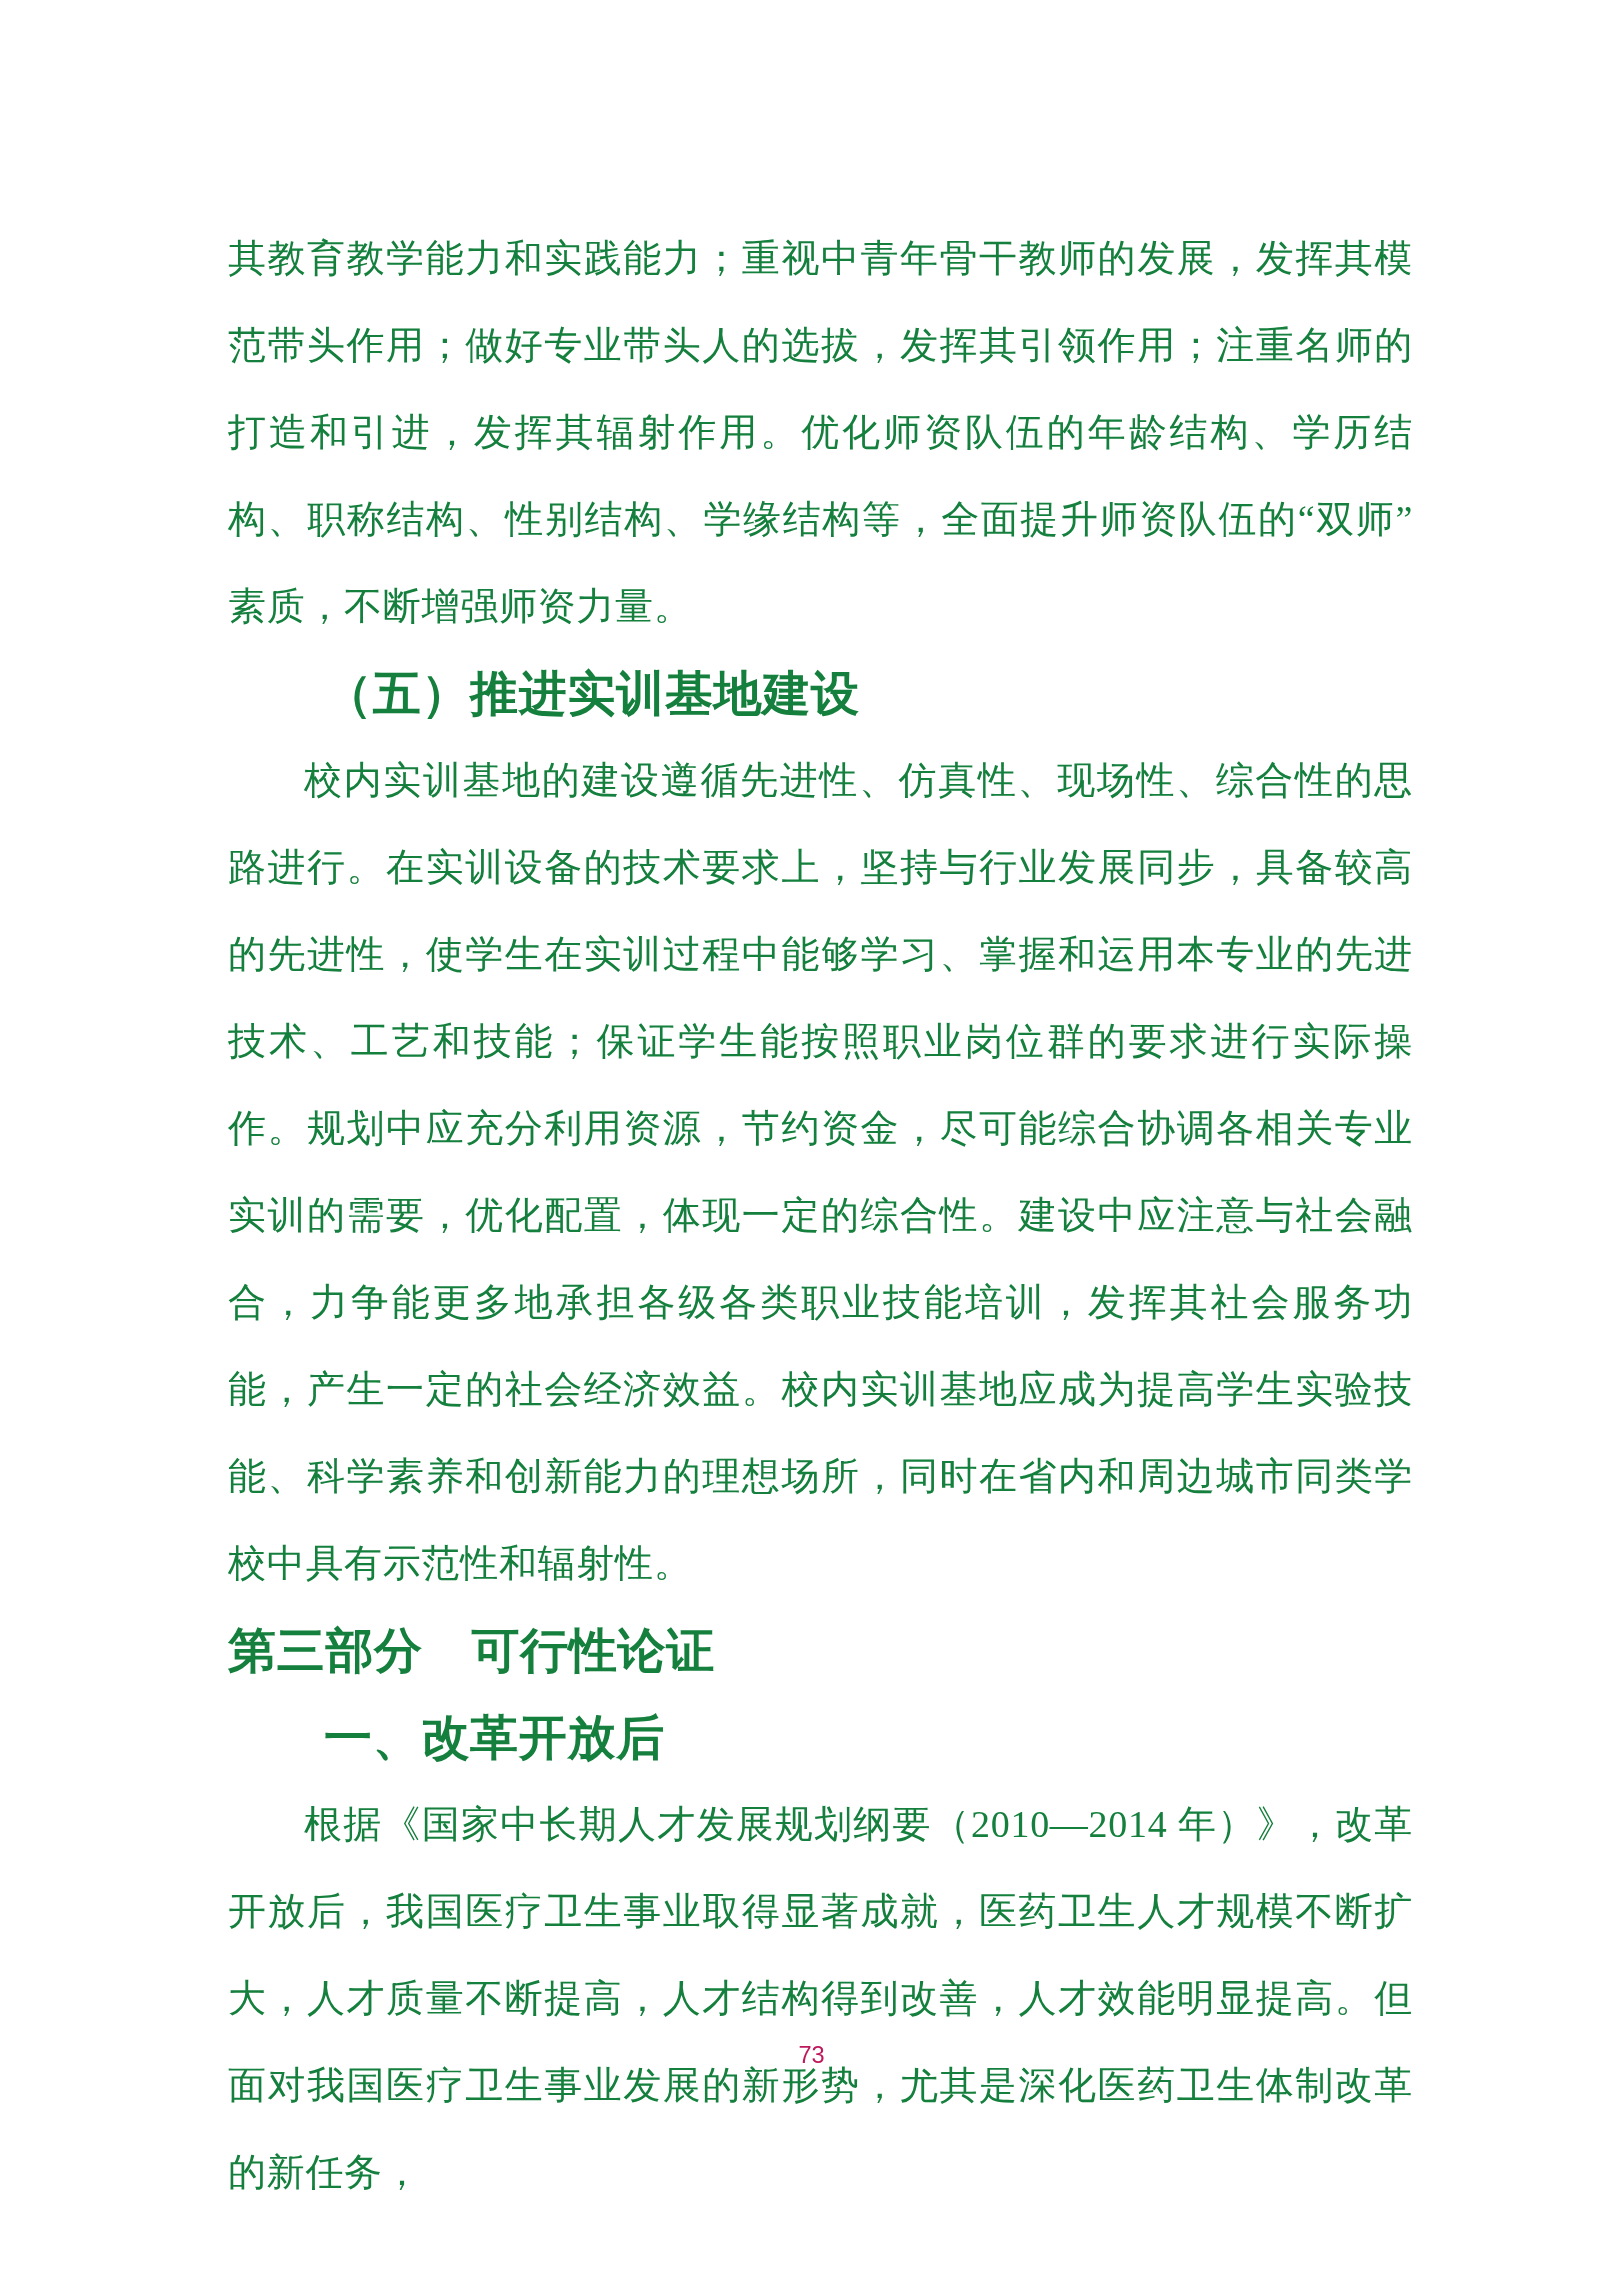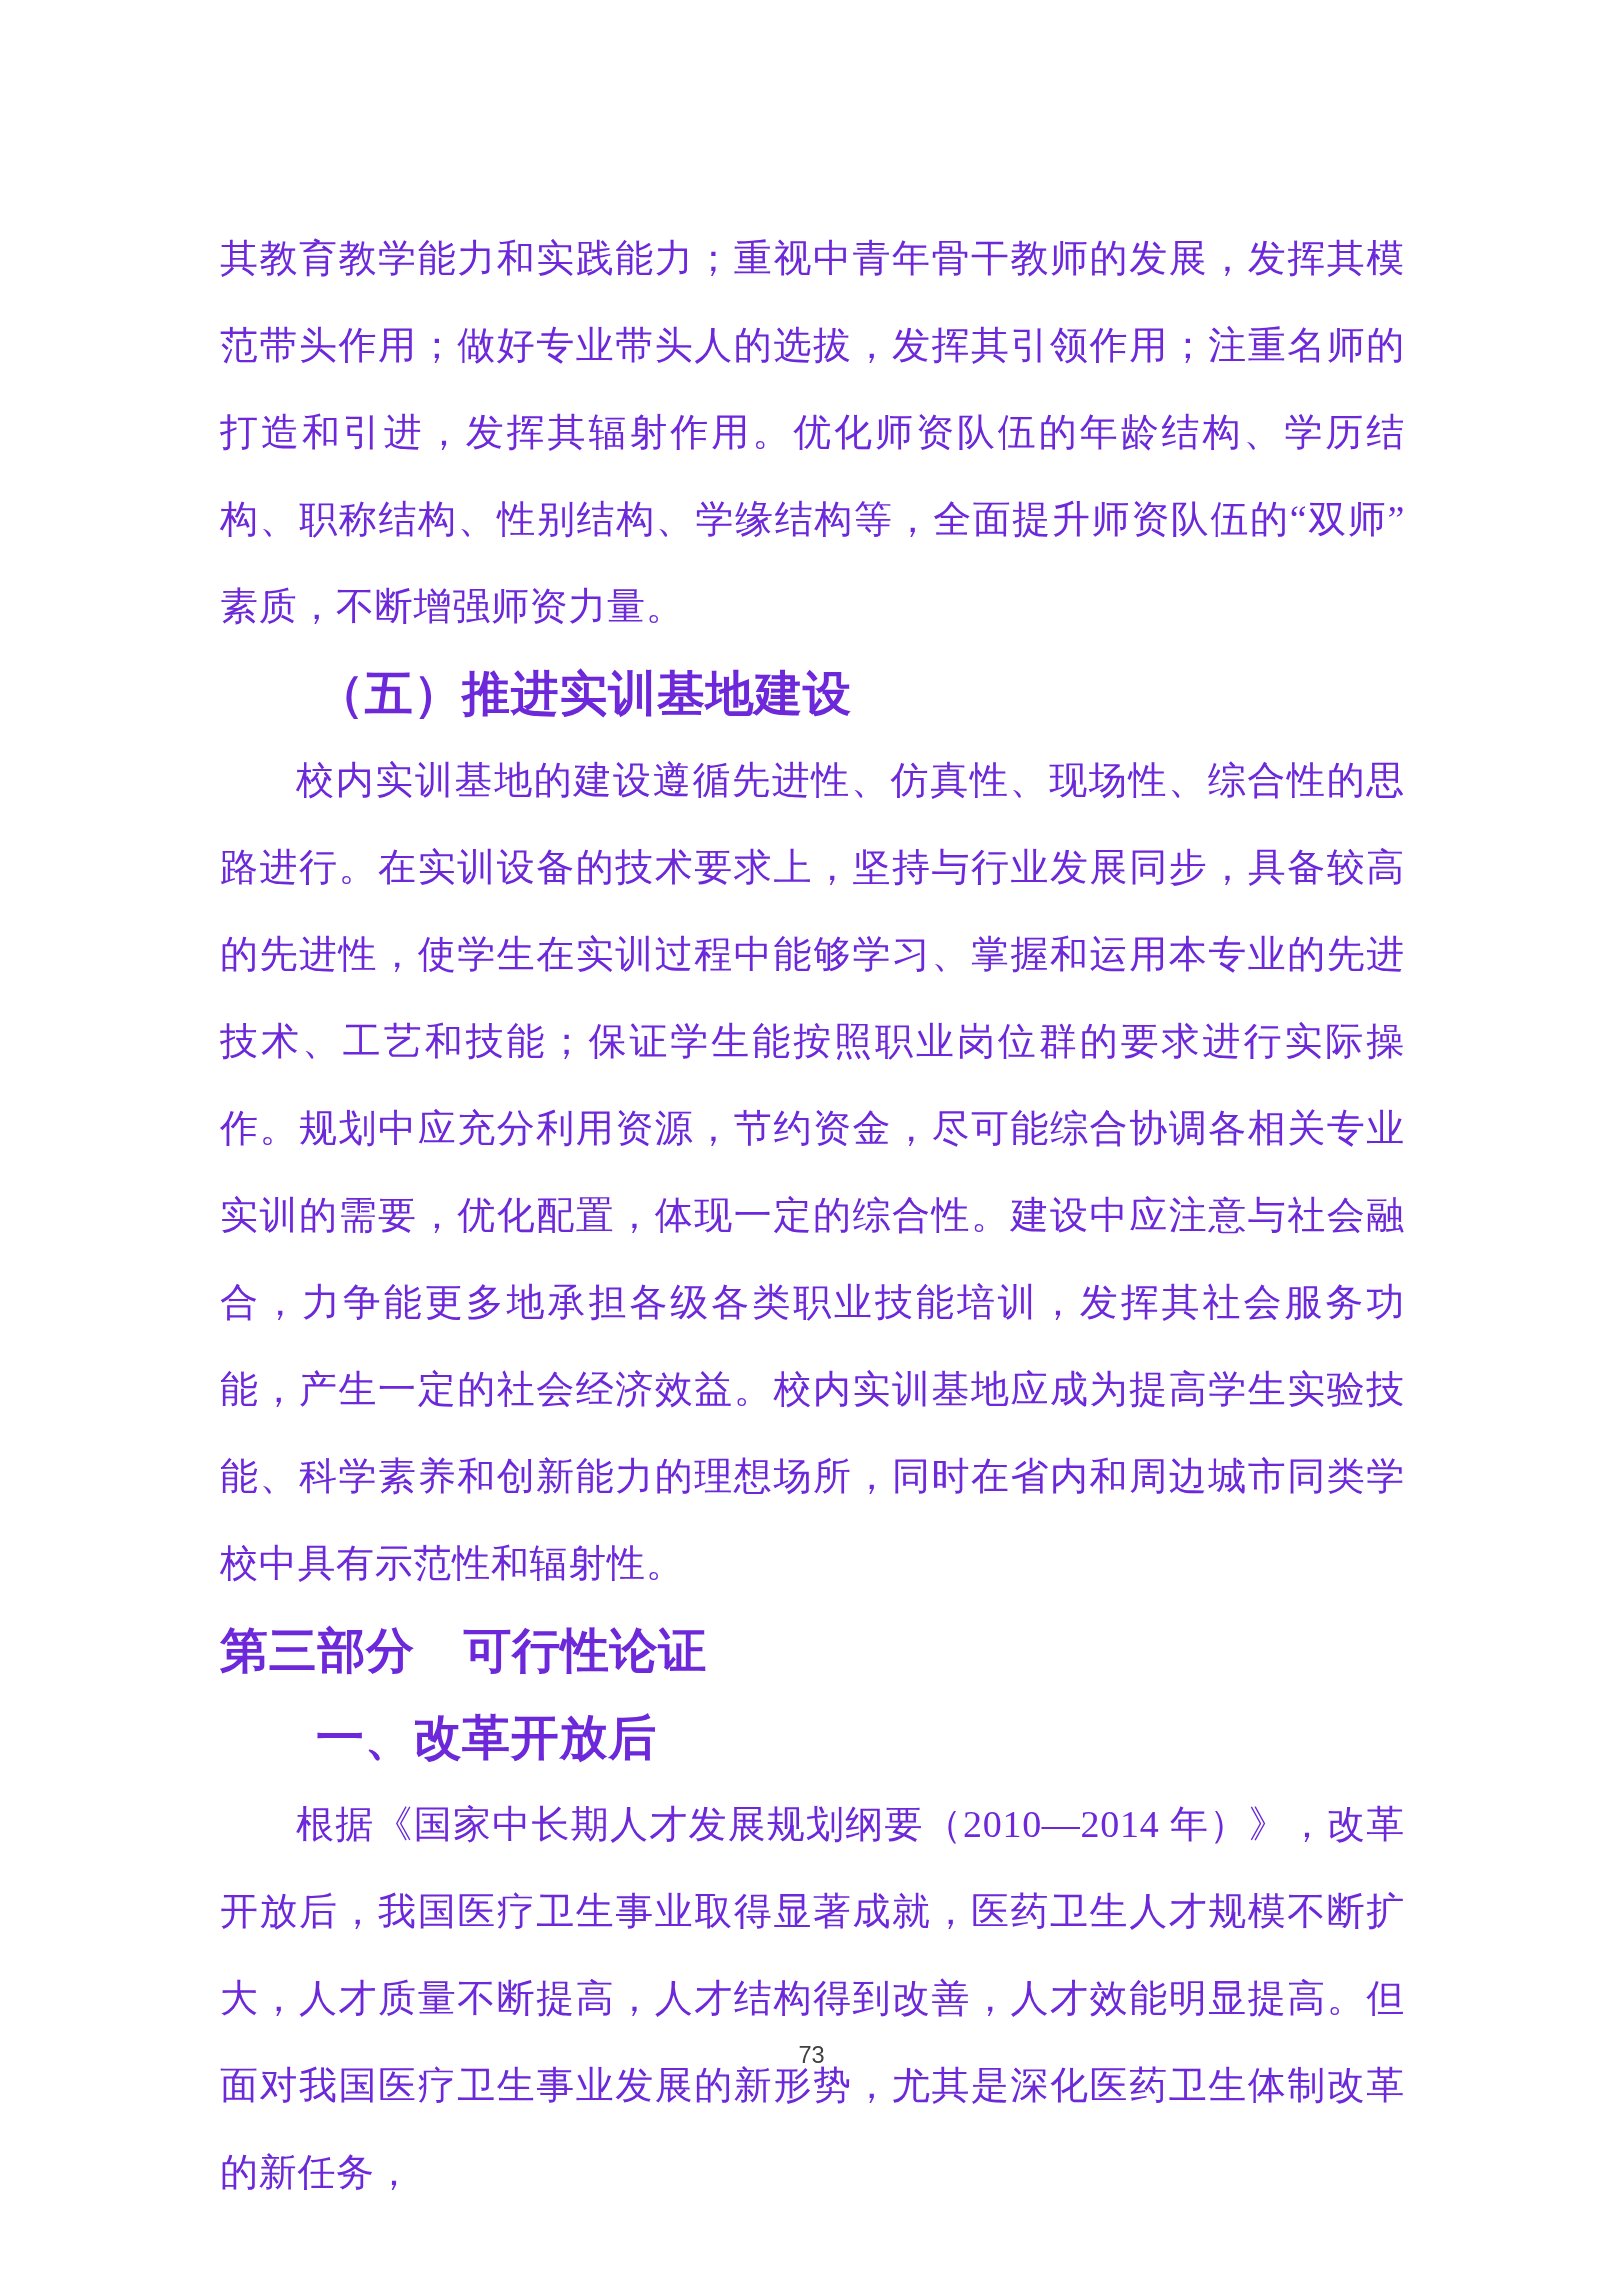--- a/index.html
+++ b/index.html
@@ -10,24 +10,24 @@
     position: relative;
     overflow: hidden;
   }
   .page {
     position: absolute;
     inset: 0;
     background: #ffffff;
   }
   .content {
     position: absolute;
-    left: 220px;
+    left: 228px;
     top: 215px;
     width: 1185px;
-    color: #6d28d9;
+    color: #15803d;
     font-family: "Liberation Serif", "DejaVu Serif", serif;
     font-size: 38px;
     line-height: 87px;
     letter-spacing: 0.7px;
     text-align: justify;
   }
   .para { font-weight: normal; }
   .indent { text-indent: 2em; }
   .no-indent { text-indent: 0; }
   .heading {
@@ -39,21 +39,21 @@
   .heading.center {
     text-align: left;
     text-indent: 0;
   }
   .page-number {
     position: absolute;
     top: 2040px;
     left: 0;
     width: 100%;
     text-align: center;
-    color: #404040;
+    color: #be185d;
     font-family: "Liberation Sans", "DejaVu Sans", sans-serif;
     font-size: 23.6px;
     line-height: 31px;
   }
 </style>
 </head>
 <body>
 
 <div class="page">
   <div class="content">

